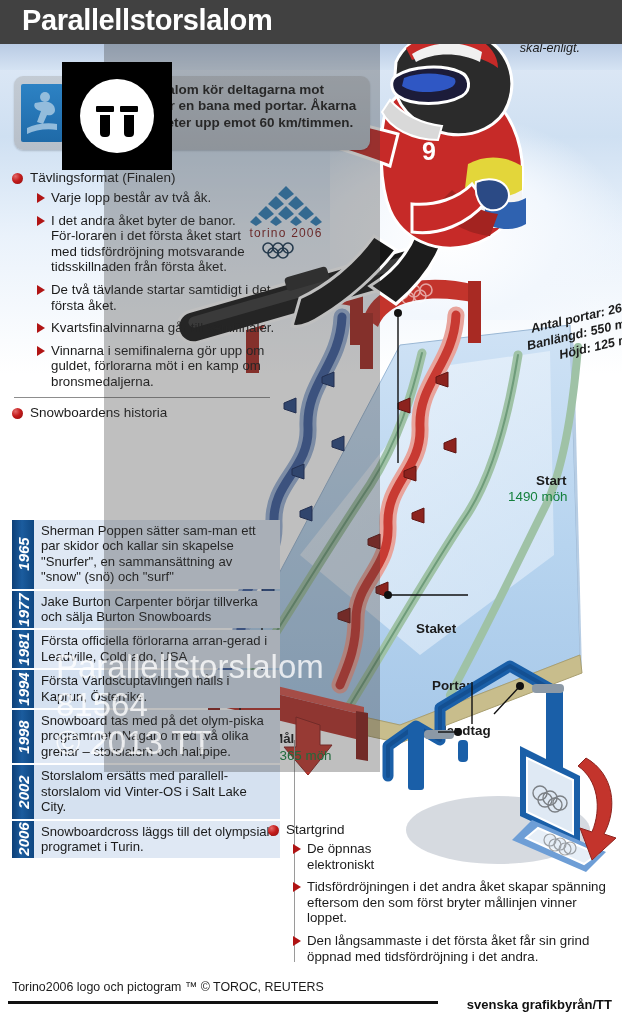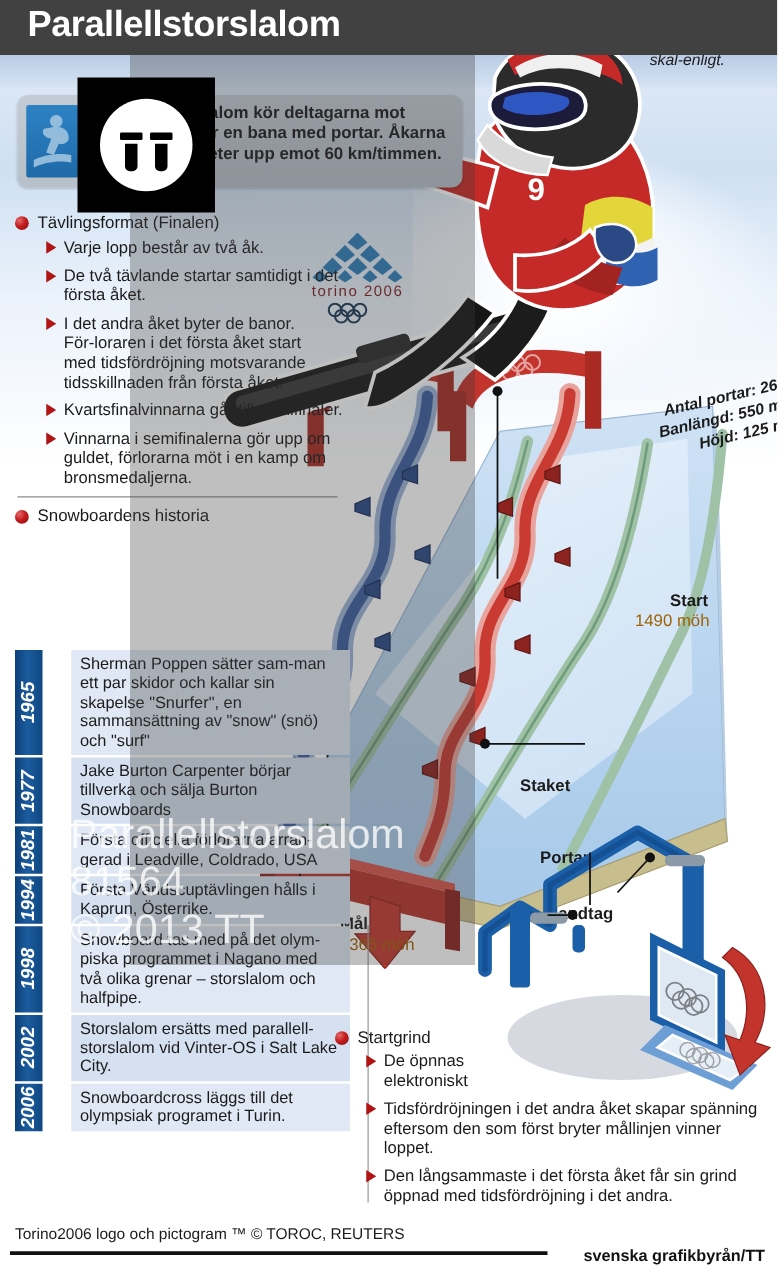--- a/index.html
+++ b/index.html
@@ -85,32 +85,32 @@
   }
   .tlyear span{
     position:absolute;left:50%;top:50%;
     transform:translate(-50%,-50%) rotate(-90deg);
     transform-origin:center;
     font-size:15px;font-weight:bold;font-style:italic;color:#ffffff;
     white-space:nowrap;letter-spacing:0px;
   }
   .tltext{
     flex:1 1 auto;background:#dfe8f4;padding:3px 6px 4px 7px;
-    font-size:13.1px;line-height:15.4px;color:#1b1b1b;margin-left:23px;
+    font-size:13.1px;line-height:15.4px;color:#1b1b1b;
   }
   .tlrow.alt .tltext{background:#d5e1f0;}
 
   
   .diagram{position:absolute;left:150px;top:255px;width:472px;height:520px;}
   .notscale{
     position:absolute;left:472px;top:26px;width:108px;
     font-size:12.6px;font-style:italic;line-height:14.6px;color:#1b1b1b;text-align:right;
   }
   .dlabel{position:absolute;font-size:13.4px;color:#1b1b1b;font-weight:bold;}
-  .dsub{position:absolute;font-size:13.4px;color:#a16207;}
+  .dsub{position:absolute;font-size:13.4px;color:#15803d;}
   .stats{
     position:absolute;left:470px;top:300px;width:150px;
     font-size:12.6px;line-height:16px;color:#1b1b1b;font-weight:bold;font-style:italic;
     transform:rotate(-13deg);transform-origin:right top;text-align:right;
   }
 
   
   .gatecol{position:absolute;left:268px;top:822px;width:348px;}
   .gatecol .secthead{margin-bottom:4px;}
   .vsep{position:absolute;left:294px;top:740px;width:1px;height:222px;background:#9a9a9a;}
@@ -414,25 +414,25 @@
       <span class="bulletdot"></span>
       <span>Tävlingsformat (Finalen)</span>
     </div>
 
     <div class="bl">
       <span class="tri"></span>
       <span>Varje lopp består av två åk.</span>
     </div>
     <div class="bl">
       <span class="tri"></span>
+      <span style="width:196px;display:inline-block;">I det andra åket byter de banor. För-loraren i det första åket start med tidsfördröjning motsvarande tidsskillnaden från första åket.</span>
+    </div>
+    <div class="bl">
+      <span class="tri"></span>
       <span>De två tävlande startar samtidigt i det första åket.</span>
-    </div>
-    <div class="bl">
-      <span class="tri"></span>
-      <span style="width:196px;display:inline-block;">I det andra åket byter de banor. För-loraren i det första åket start med tidsfördröjning motsvarande tidsskillnaden från första åket.</span>
     </div>
     <div class="bl">
       <span class="tri"></span>
       <span>Kvartsfinalvinnarna går till semifinaler.</span>
     </div>
     <div class="bl">
       <span class="tri"></span>
       <span>Vinnarna i semifinalerna gör upp om guldet, förlorarna möt i en kamp om bronsmedaljerna.</span>
     </div>
 

